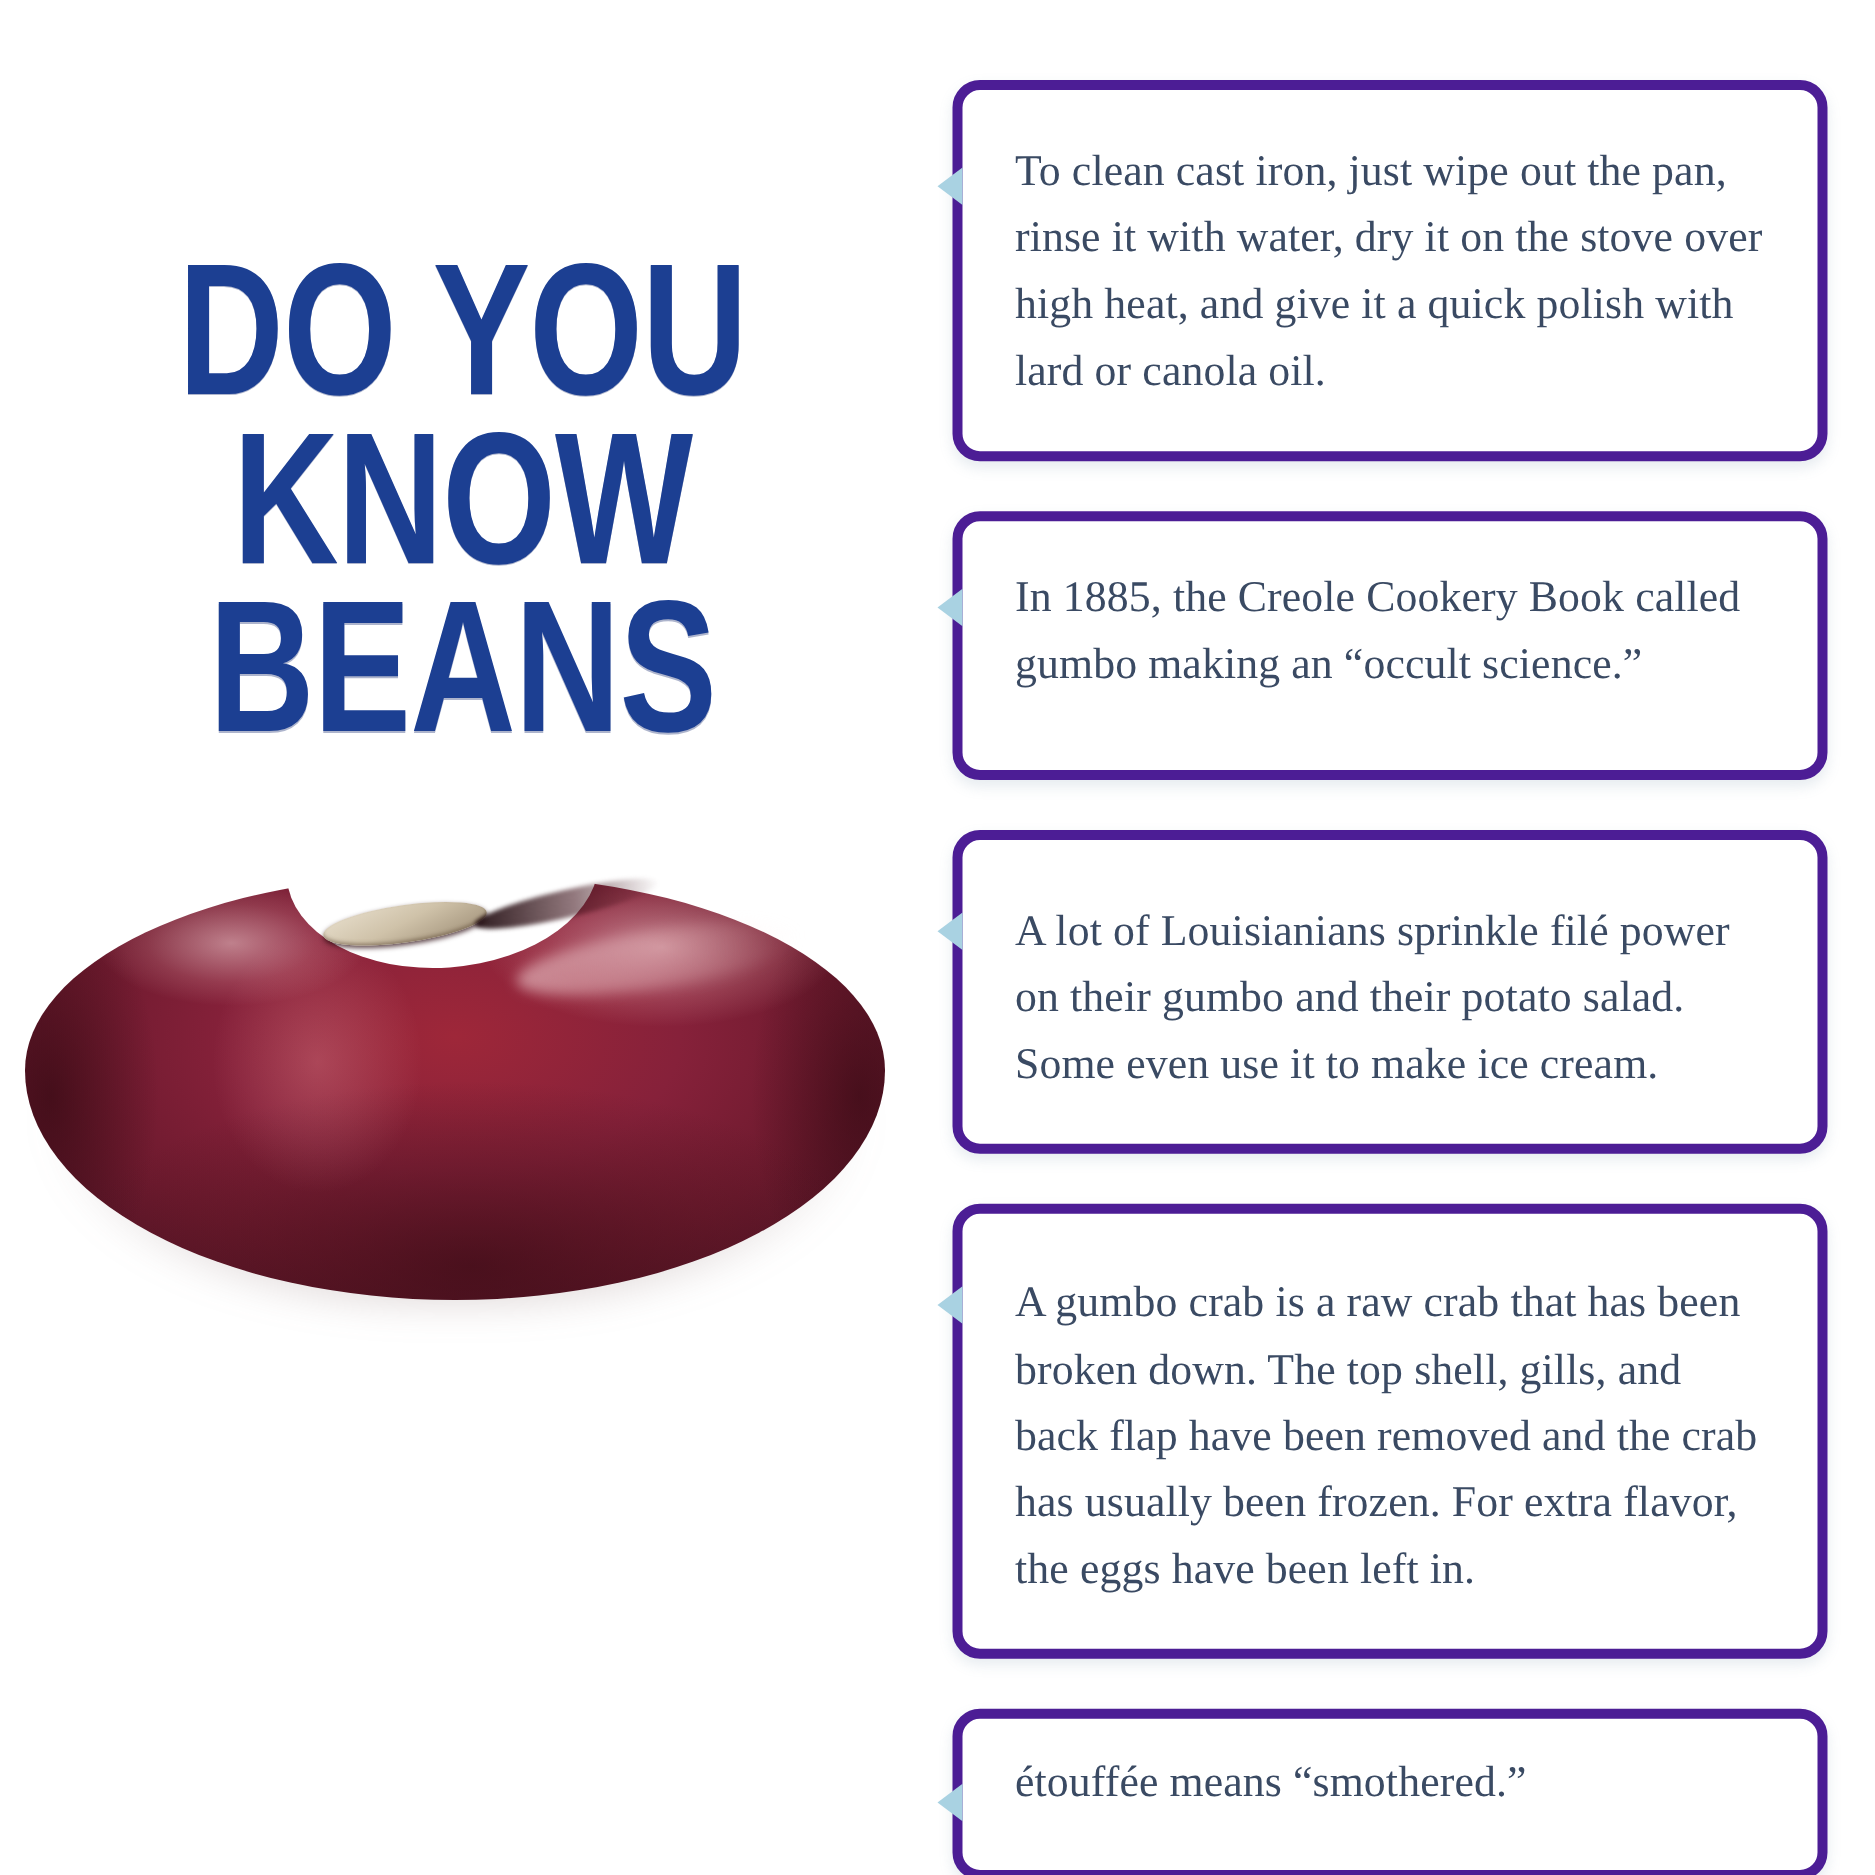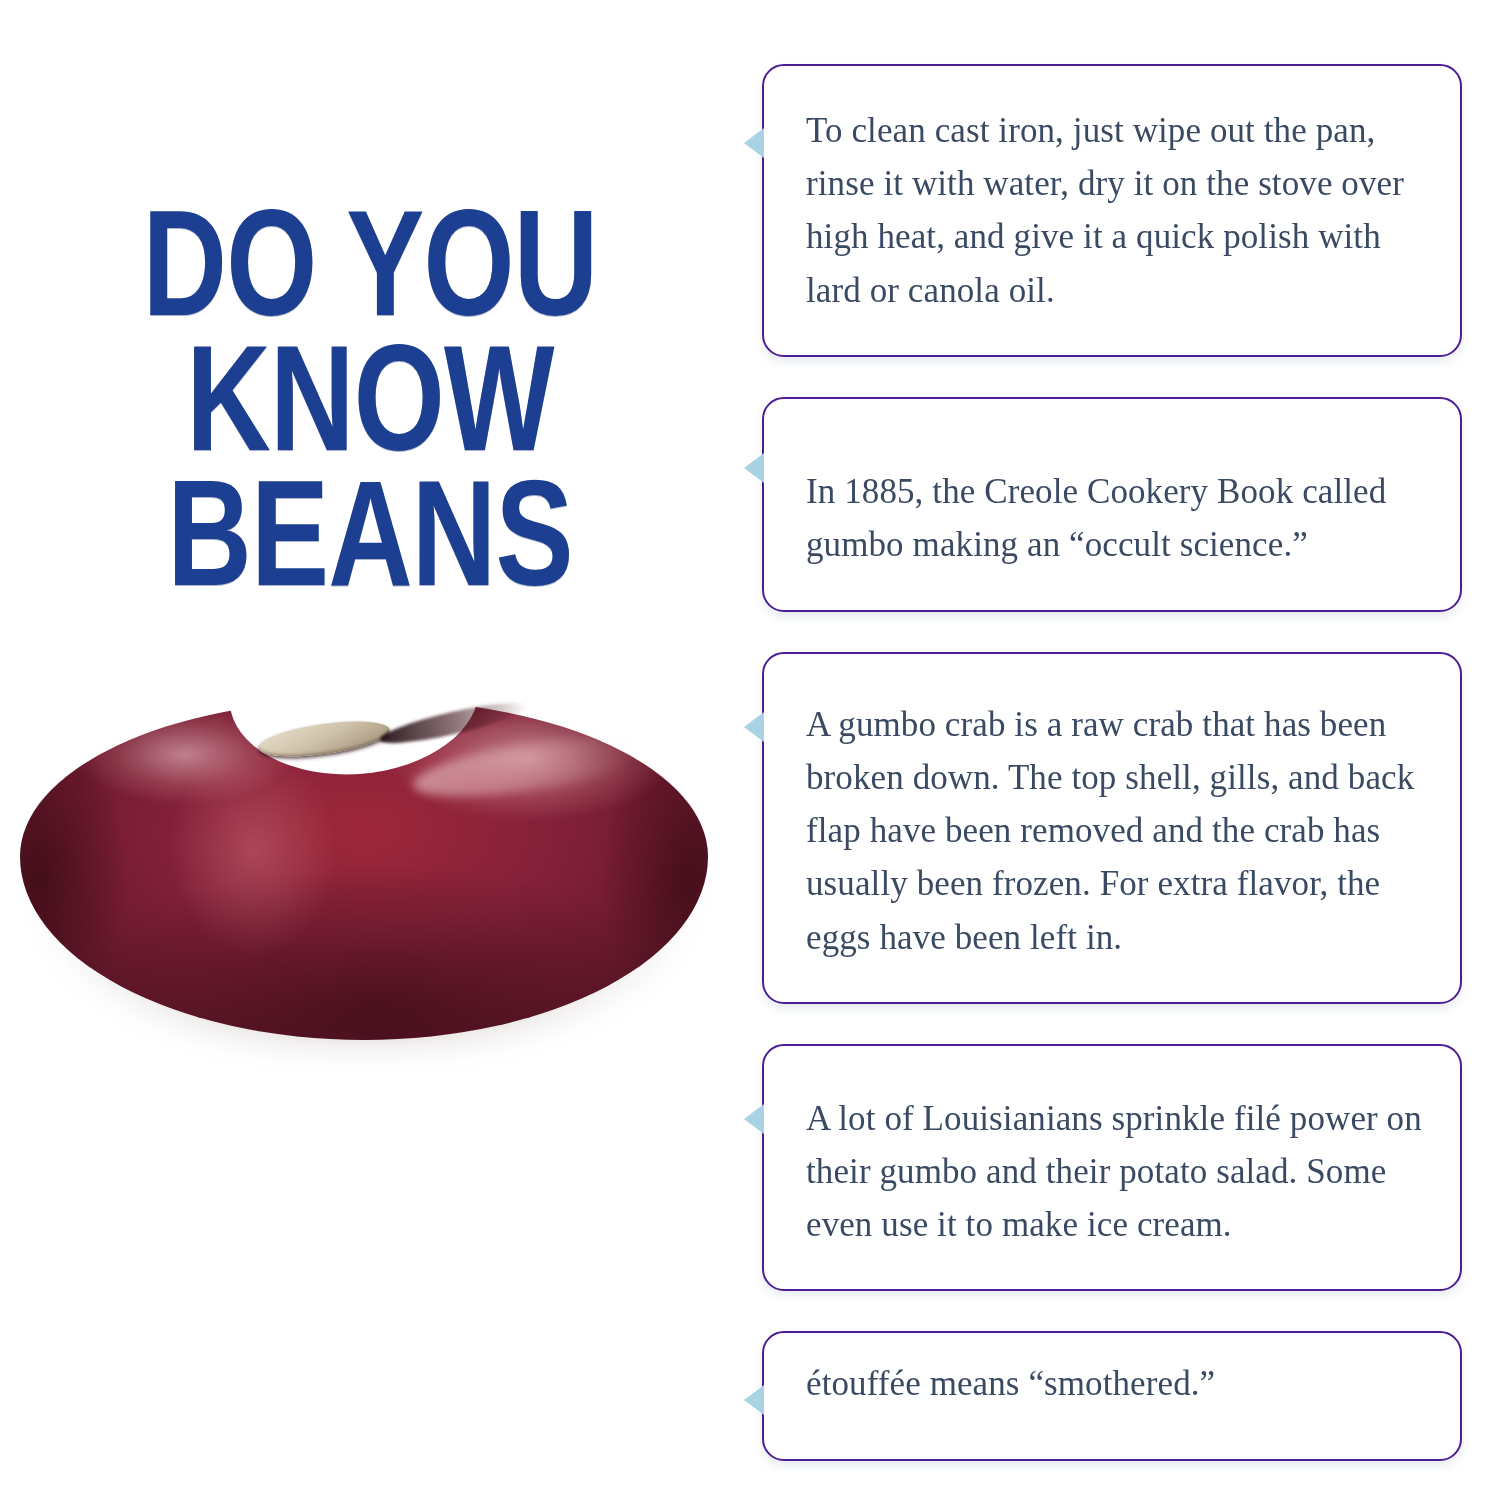--- a/index.html
+++ b/index.html
@@ -135,21 +135,21 @@
   
   #bubbles {
     position:absolute;
     left:762px; top:64px;
     width:700px;
   }
 
   .bubble {
     position:relative;
     background:#ffffff;
-    border:2px solid #4c1d95;
+    border:8px solid #4c1d95;
     border-radius:22px;
     box-shadow:0 5px 10px rgba(120,150,170,.18);
     padding:38px 34px 38px 42px;
     margin-bottom:40px;
   }
 
   .bubble-tail {
     position:absolute;
     left:-20px;
     width:0; height:0;
@@ -163,21 +163,21 @@
     font-family:"Liberation Serif", serif;
     font-size:35px;
     line-height:1.52;
     letter-spacing:.1px;
   }
 
   
   #bubble-1 { min-height:290px; }
   #bubble-1 .bubble-tail { top:62px; }
 
-  #bubble-2 { min-height:215px; padding-top:66px; }
+  #bubble-2 { min-height:215px; padding-top:34px; }
   #bubble-2 .bubble-tail { top:54px; }
 
   #bubble-3 { min-height:230px; padding-top:46px; }
   #bubble-3 .bubble-tail { top:58px; }
 
   #bubble-4 { min-height:345px; padding-top:44px; }
   #bubble-4 .bubble-tail { top:58px; }
 
   #bubble-5 { min-height:130px; padding-top:24px; padding-bottom:44px; }
   #bubble-5 .bubble-tail { top:52px; }
@@ -213,30 +213,30 @@
     <div class="bubble" id="bubble-1">
       <span class="bubble-tail"></span>
       <div class="bubble-text">To clean cast iron, just wipe out the pan, rinse it with water, dry it on the stove over high heat, and give it a quick polish with lard or canola oil.</div>
     </div>
 
     <div class="bubble" id="bubble-2">
       <span class="bubble-tail"></span>
       <div class="bubble-text">In 1885, the Creole Cookery Book called gumbo making an “occult science.”</div>
     </div>
 
+    <div class="bubble" id="bubble-3">
+      <span class="bubble-tail"></span>
+      <div class="bubble-text">A lot of Louisianians sprinkle filé power on their gumbo and their potato salad. Some even use it to make ice cream.</div>
+    </div>
+
     <div class="bubble" id="bubble-4">
       <span class="bubble-tail"></span>
       <div class="bubble-text">A gumbo crab is a raw crab that has been broken down. The top shell, gills, and back flap have been removed and the crab has usually been frozen. For extra flavor, the eggs have been left in.</div>
     </div>
 
-    <div class="bubble" id="bubble-3">
-      <span class="bubble-tail"></span>
-      <div class="bubble-text">A lot of Louisianians sprinkle filé power on their gumbo and their potato salad. Some even use it to make ice cream.</div>
-    </div>
-
     <div class="bubble" id="bubble-5">
       <span class="bubble-tail"></span>
       <div class="bubble-text">étouffée means “smothered.”</div>
     </div>
 
   </div>
 
 </div>
 
 </body></html>

